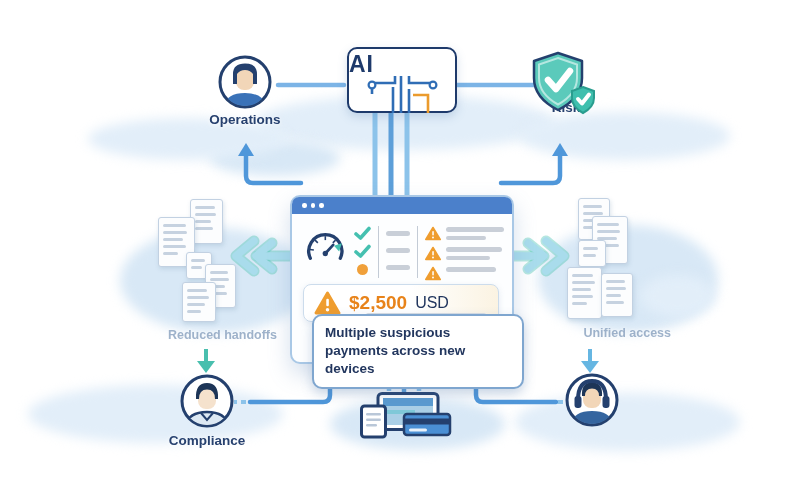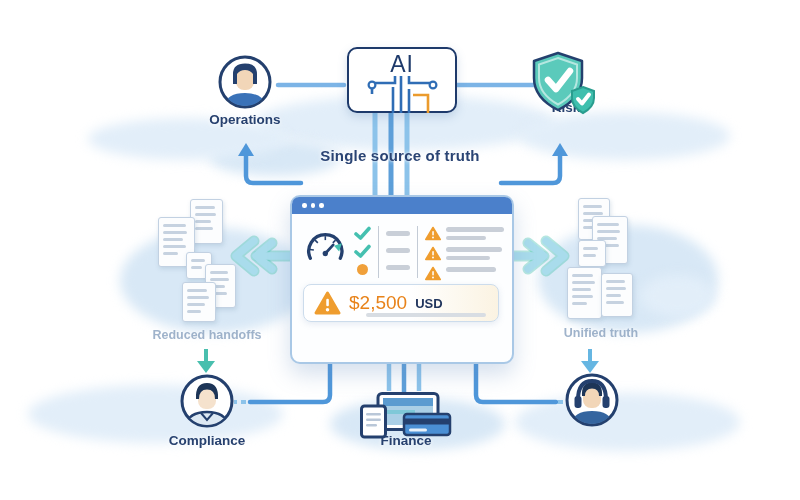--- a/index.html
+++ b/index.html
@@ -9,28 +9,28 @@
   
   .cloud{position:absolute;background:#e2eef9;border-radius:50%;filter:blur(6px);z-index:0}
   .cloud.b{background:#d8e8f6}
   
   #wires{position:absolute;inset:0;z-index:1}
   
   .node-label{position:absolute;z-index:3;text-align:center;color:#27416f;font-size:13.5px;
               font-weight:700;text-shadow:0 1px 4px rgba(255,255,255,.95)}
   .caption{position:absolute;z-index:3;text-align:center;color:#2a4474;font-size:15px;
            font-weight:700;letter-spacing:.2px;text-shadow:0 0 5px #fff,0 0 2px #fff}
-  .faded-label{position:absolute;z-index:3;text-align:center;color:#8fa6c2;font-size:12.5px;
+  .faded-label{position:absolute;z-index:3;text-align:right;color:#8fa6c2;font-size:12.5px;
                font-weight:700;opacity:.85;text-shadow:0 0 3px #fff}
   
   .chip{position:absolute;left:347px;top:47px;width:106px;height:62px;background:#fff;
         border:2.5px solid #1e3a6b;border-radius:10px;z-index:4;
         box-shadow:0 4px 10px rgba(90,130,180,.25)}
-  .chip-label{position:absolute;top:2px;left:0;right:0;text-align:center;color:#1e3a6b;
-              font-size:23px;font-weight:400;letter-spacing:1px;z-index:2}
+  .chip-label{position:absolute;top:2px;left:0;right:0;text-align:left;color:#1e3a6b;
+              font-size:23px;font-weight:700;letter-spacing:1px;z-index:2}
   .chip svg{position:absolute;inset:0;z-index:1}
   
   .icon-abs{position:absolute;z-index:4}
   
   .doc{position:absolute;z-index:2;background:#fcfdfe;border:1.5px solid #c2d1e2;border-radius:3px;
        box-shadow:1px 2px 4px rgba(120,150,180,.25);padding:6px 4px;display:flex;
        flex-direction:column;gap:4px;box-sizing:border-box}
   .doc i{display:block;height:3px;background:#c6d2e0;border-radius:2px}
   
   .card{position:absolute;left:290px;top:195px;width:220px;height:165px;background:#fdfeff;
@@ -47,22 +47,22 @@
   .mid-lines i{display:block;width:24px;height:5px;background:#c9cfd8;border-radius:2.5px}
   .warn-col{display:flex;flex-direction:column;gap:5px;margin-top:2px}
   .warn-row{display:flex;align-items:flex-start;gap:5px}
   .warn-bars{display:flex;flex-direction:column;gap:4px;margin-top:1px}
   .warn-bars i{display:block;height:4.5px;background:#c9cfd8;border-radius:2.5px}
   
   .alert{position:absolute;left:11px;top:87px;width:196px;height:38px;border:1.5px solid #ccdcec;
          border-radius:8px;background:linear-gradient(90deg,#ffffff 55%,#fbf3e2);
          display:flex;align-items:center;gap:8px;padding-left:10px;box-sizing:border-box;
          box-shadow:0 2px 6px rgba(120,150,190,.18)}
-  .alert .amount{color:#e8831a;font-size:19px;font-weight:400}
-  .alert .currency{color:#22365e;font-size:13px;font-weight:700}
+  .alert .amount{color:#e8831a;font-size:19px;font-weight:700}
+  .alert .currency{color:#22365e;font-size:16px;font-weight:400}
   .alert .underline{position:absolute;left:62px;bottom:4px;width:120px;height:4px;
                     background:#d8dde3;border-radius:2px}
   
   .tooltip{position:absolute;left:312px;top:314px;width:186px;z-index:5;background:#fff;
            border:2px solid #7fa6cf;border-radius:10px;padding:8px 11px;
            box-shadow:0 5px 12px rgba(80,120,170,.3);color:#22365e;font-size:13.5px;
            line-height:1.35;font-weight:600}
 </style>
 </head>
 <body>
@@ -144,21 +144,20 @@
           <path d="M44 38 V64"></path>
         <path d="M60 27 V34 H83"></path>
           <path d="M60 40 V64"></path>
       </g>
       <path d="M64 46 H79 V64" stroke="#eb9b2d" stroke-width="2.6" fill="none"></path>
       <circle cx="23" cy="36" r="3.4" fill="#fff" stroke="#2f6db5" stroke-width="2.2"></circle>
       <circle cx="84" cy="36" r="3.4" fill="#fff" stroke="#2f6db5" stroke-width="2.2"></circle>
     </svg>
     <div class="chip-label">AI</div>
   </div>
-  <div class="caption" style="left:300px;top:147px;width:200px">Single source of truth</div>
 
   <svg class="icon-abs" style="left:217px;top:54px" width="56" height="56" viewBox="0 0 56 56">
     <defs>
         <clipPath id="cOp">
           <circle cx="28" cy="28" r="24"></circle>
         </clipPath>
       </defs>
     <circle cx="28" cy="28" r="25" fill="#fff" stroke="#24406e" stroke-width="3"></circle>
     <g clip-path="url(#cOp)">
       <rect x="19" y="13" width="18" height="23" rx="8" fill="#f2d6b8"></rect>
@@ -232,21 +231,21 @@
       <i style="width:75%"></i>
       <i style="width:85%"></i>
       <i style="width:60%"></i>
     </div>
   <div class="doc" style="left:601px;top:273px;width:32px;height:44px">
       <i style="width:85%"></i>
       <i style="width:90%"></i>
       <i style="width:70%"></i>
       <i style="width:80%"></i>
     </div>
-  <div class="faded-label" style="left:531px;top:326px;width:140px">Unified truth</div>
+  <div class="faded-label" style="left:531px;top:326px;width:140px">Unified access</div>
 
   <div class="card">
     <div class="card-header">
       <span class="dot"></span>
       <span class="dot"></span>
       <span class="dot"></span>
     </div>
     <div class="card-row1">
       <svg width="54" height="48" viewBox="0 0 54 48">
         <path d="M8 37 A21 21 0 1 1 46 37" fill="none" stroke="#24406e" stroke-width="4.2" stroke-linecap="round"></path>
@@ -315,20 +314,23 @@
       <svg width="27" height="24" viewBox="0 0 28 25">
         <path d="M14 2 L26 23 H2 Z" fill="#ef9d2f" stroke="#ef9d2f" stroke-width="3" stroke-linejoin="round"></path>
         <rect x="12.7" y="8" width="2.7" height="8" rx="1.3" fill="#fff"></rect>
           <circle cx="14" cy="19.5" r="1.8" fill="#fff"></circle>
       </svg>
       <span class="amount">$2,500</span>
       <span class="currency">USD</span>
       <div class="underline"></div>
     </div>
   </div>
+  <div class="tooltip">
+    <span>Multiple suspicious payments across new devices</span>
+  </div>
 
   <svg class="icon-abs" style="left:179px;top:373px" width="56" height="56" viewBox="0 0 56 56">
     <defs>
         <clipPath id="cCo">
           <circle cx="28" cy="28" r="24"></circle>
         </clipPath>
       </defs>
     <circle cx="28" cy="28" r="25" fill="#fff" stroke="#24406e" stroke-width="3"></circle>
     <g clip-path="url(#cCo)">
       <rect x="19" y="13" width="18" height="23" rx="8" fill="#f5e2cd"></rect>
@@ -347,21 +349,20 @@
     <rect x="1.5" y="14" width="24" height="31" rx="3" fill="#fff" stroke="#24406e" stroke-width="3"></rect>
     <g fill="#b9c7d8">
         <rect x="6" y="21" width="15" height="2.6" rx="1.3"></rect>
         <rect x="6" y="26.5" width="15" height="2.6" rx="1.3"></rect>
         <rect x="6" y="32" width="11" height="2.6" rx="1.3"></rect>
       </g>
     <rect x="44" y="22" width="46" height="21" rx="3" fill="#4a8fd4" stroke="#24406e" stroke-width="2.5"></rect>
     <rect x="44.5" y="26.5" width="45" height="6" fill="#24406e"></rect>
     <rect x="49" y="36.5" width="18" height="3" rx="1.5" fill="#e8f1fa"></rect>
   </svg>
-  <div class="node-label" style="left:346px;top:433px;width:120px">Finance</div>
 
   <svg class="icon-abs" style="left:564px;top:372px" width="56" height="56" viewBox="0 0 56 56">
     <defs>
         <clipPath id="cSu">
           <circle cx="28" cy="28" r="24"></circle>
         </clipPath>
       </defs>
     <circle cx="28" cy="28" r="25" fill="#fff" stroke="#24406e" stroke-width="3"></circle>
     <g clip-path="url(#cSu)">
       <rect x="19" y="13" width="18" height="23" rx="8" fill="#f2d6b8"></rect>

